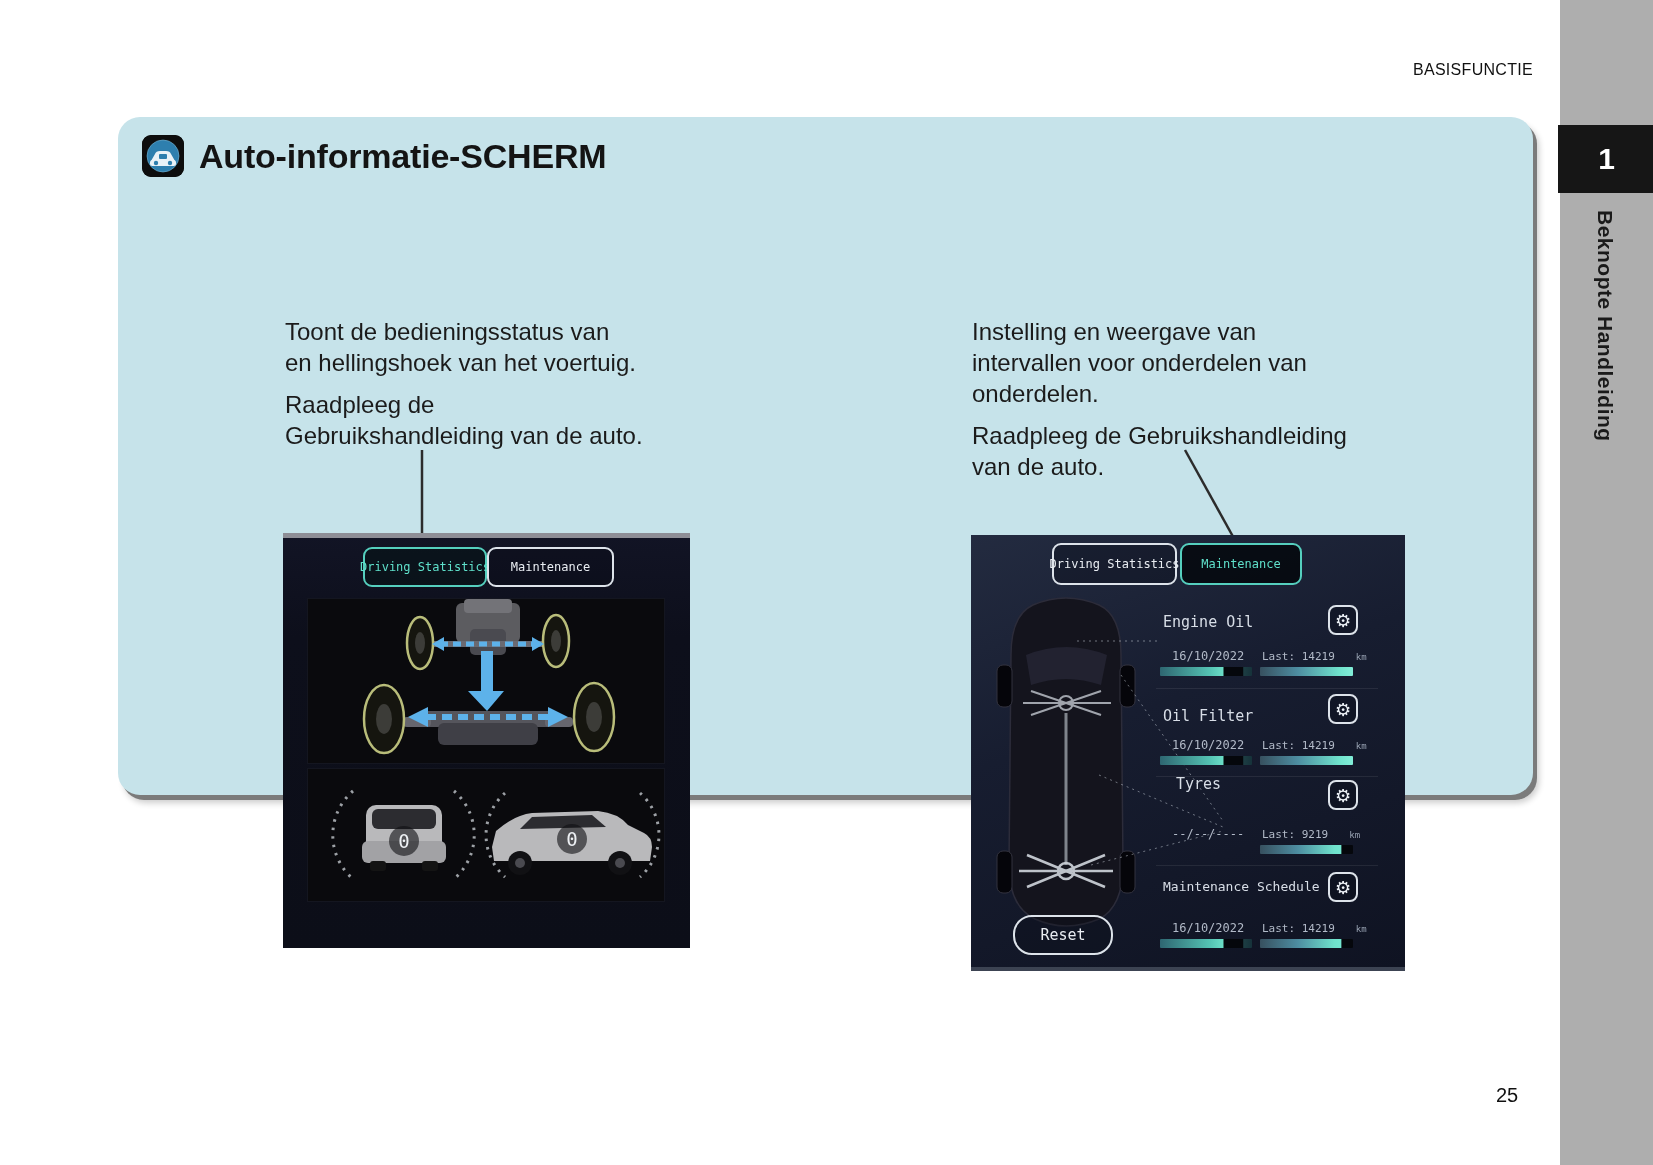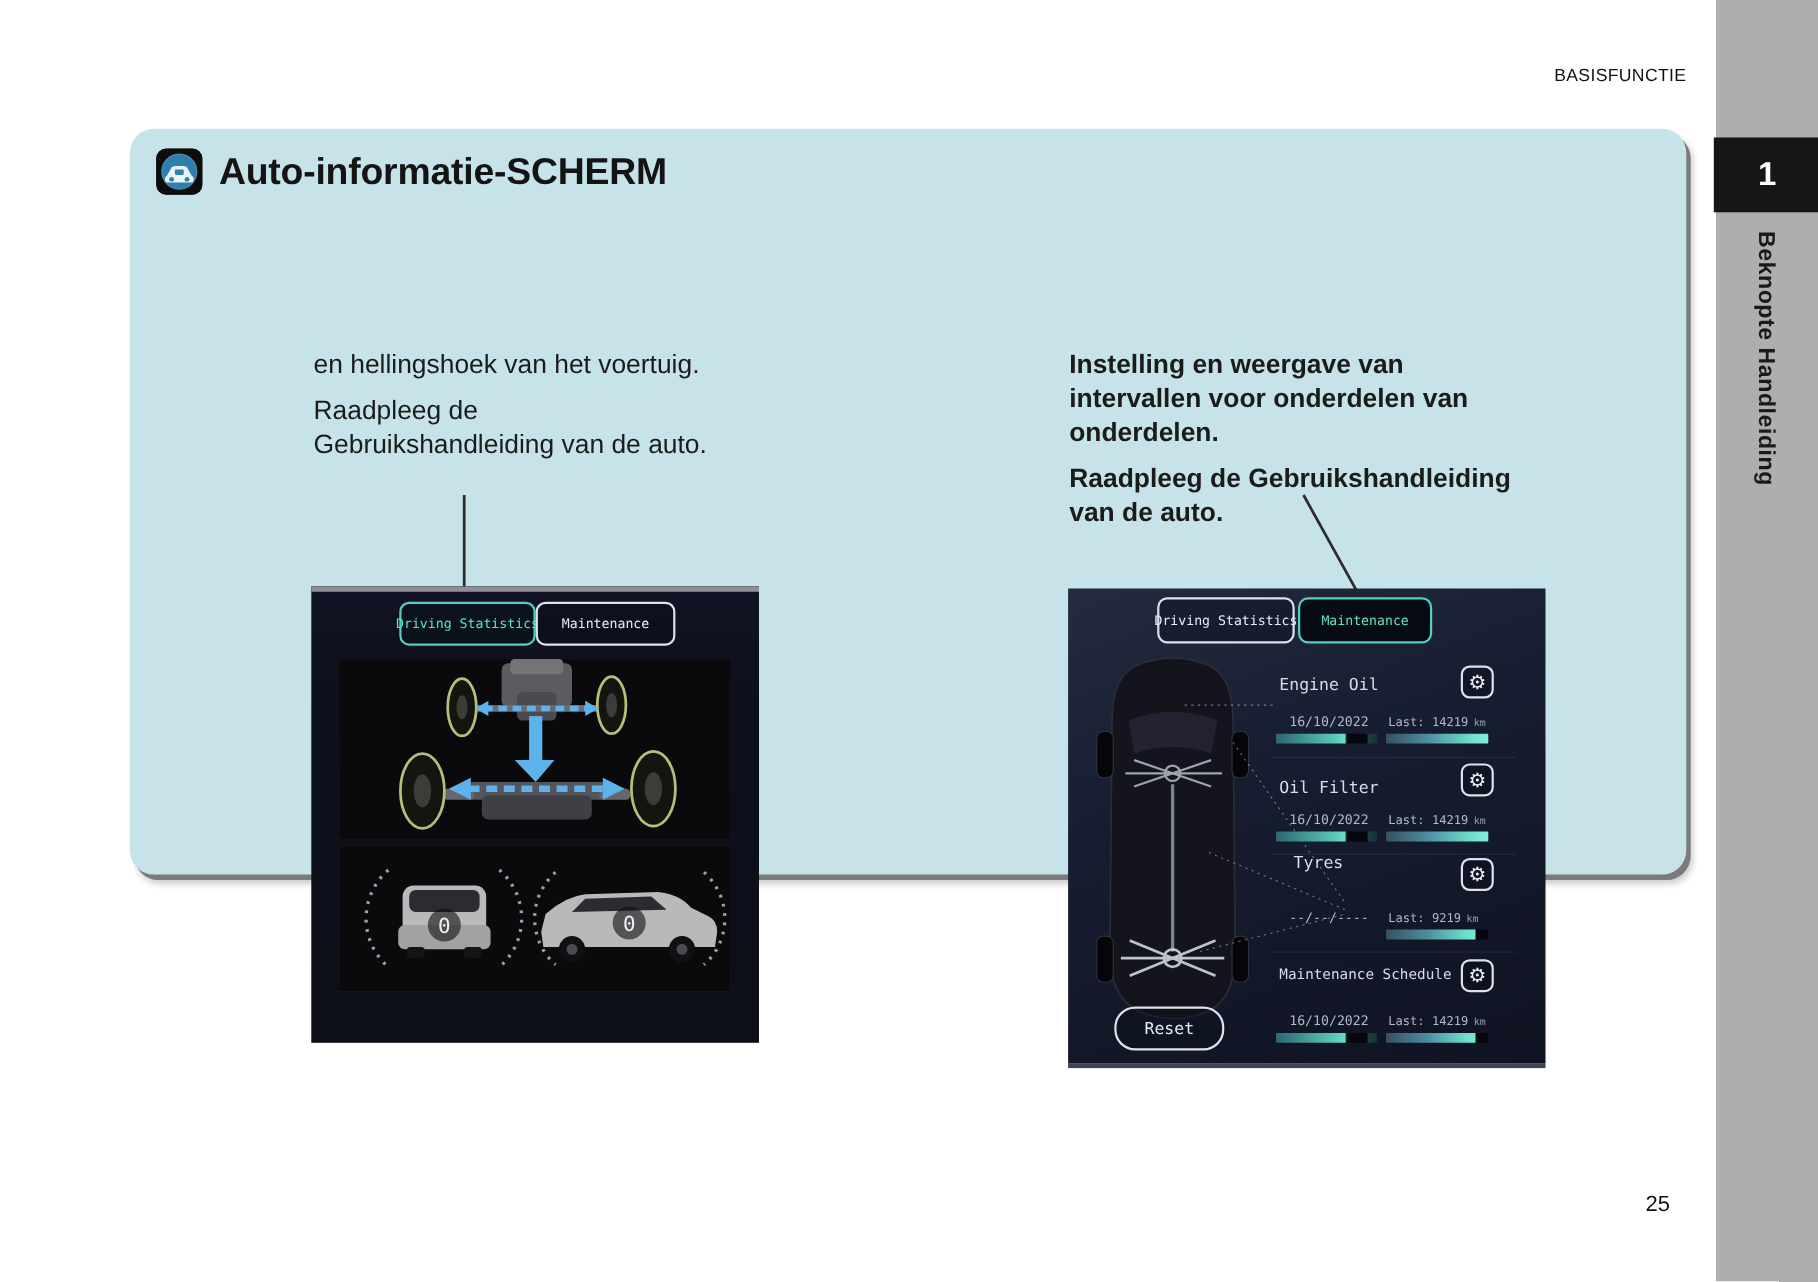--- a/index.html
+++ b/index.html
@@ -19,21 +19,21 @@
   
   .panel{position:absolute;left:118px;top:117px;width:1415px;height:678px;background:#c6e3ea;
          border-radius:22px;box-shadow:4px 5px 0 #7b7b7b,6px 8px 6px rgba(0,0,0,.2);}
   .title-row{position:absolute;left:24px;top:18px;display:flex;align-items:center;gap:15px;}
   .title-icon{width:42px;height:42px;border-radius:9px;background:#0d0d0d;display:block;}
   .page-title{font-size:34px;font-weight:bold;color:#141414;letter-spacing:-.2px;}
 
   .callout-text{position:absolute;font-size:24px;line-height:31px;color:#1b1b1b;}
   .callout-text .para2{margin-top:11px;}
   .co-left{left:167px;top:199px;}
-  .co-right{left:854px;top:199px;font-weight:bold;}
+  .co-right{left:854px;top:199px;}
 
   .overlay-lines{position:absolute;left:0;top:0;pointer-events:none;}
 
   
   .screen{position:absolute;overflow:hidden;}
   .tab{position:absolute;height:36px;border-radius:9px;display:flex;align-items:center;justify-content:center;
        font-family:"DejaVu Sans Mono","Liberation Mono",monospace;font-size:12px;white-space:nowrap;}
   .tab.teal{color:#5fe0ca;border:2px solid #55cfbe;background:rgba(6,20,22,.55);}
   .tab.white{color:#e9edf2;border:2px solid #dde3ea;background:rgba(10,12,24,.35);}
 
@@ -49,21 +49,21 @@
   .screen-right{left:853px;top:418px;width:434px;height:432px;
                 background:linear-gradient(160deg,#232b40 0%,#171d30 40%,#0f1322 100%);
                 border-bottom:4px solid #3c4352;}
   .m-label{position:absolute;left:192px;font-family:"DejaVu Sans Mono","Liberation Mono",monospace;
            font-size:15px;color:#d8dee7;white-space:nowrap;}
   .m-label.small{font-size:13px;}
   .m-date{position:absolute;left:201px;font-family:"DejaVu Sans Mono","Liberation Mono",monospace;
           font-size:12px;color:#b2bac8;}
   .m-last{position:absolute;left:291px;font-family:"DejaVu Sans Mono","Liberation Mono",monospace;
           font-size:11px;color:#b2bac8;white-space:nowrap;}
-  .m-last .unit{font-size:9px;color:#96a0b0;margin-left:5px;}
+  .m-last .unit{font-size:9px;color:#96a0b0;margin-left:21px;}
   .gear-btn{position:absolute;left:357px;width:30px;height:30px;border:2px solid #dde3ea;border-radius:8px;
             box-sizing:border-box;display:flex;align-items:center;justify-content:center;
             color:#eef2f7;font-size:18px;font-family:"DejaVu Sans",sans-serif;background:rgba(8,10,20,.3);}
   .bar{position:absolute;height:9px;border-radius:1px;}
   .bar.date-fill{left:189px;width:92px;
       background:linear-gradient(90deg,#2e6671 0%,#55c4b4 55%,#6adcc6 68%,#05070c 70%,#05070c 90%,#1d3d43 91%,#16323a 100%);}
   .bar.km-full{left:289px;width:93px;
       background:linear-gradient(90deg,#37505f 0%,#4d8ca0 40%,#6fe2cc 85%,#82eed8 100%);}
   .bar.km-tip{left:289px;width:93px;
       background:linear-gradient(90deg,#37505f 0%,#4d8ca0 40%,#6fe2cc 80%,#73e6d0 87%,#05070c 88%,#05070c 100%);}
@@ -92,20 +92,21 @@
       <path d="M9 26 L13 19 Q14 16 18 16 L24 16 Q28 16 29 19 L33 26 Z" fill="#e9f2f7"></path>
       <rect x="8" y="25" width="26" height="6" rx="2.5" fill="#e9f2f7"></rect>
       <circle cx="14" cy="28" r="2.2" fill="#2e7fae"></circle>
       <circle cx="28" cy="28" r="2.2" fill="#2e7fae"></circle>
       <rect x="17" y="19" width="8" height="5" rx="1" fill="#2e7fae"></rect>
     </svg>
     <div class="page-title">Auto-informatie-SCHERM</div>
   </div>
 
   <div class="callout-text co-left">
+    <div>Toont de bedieningsstatus van</div>
     <div>en hellingshoek van het voertuig.</div>
     <div class="para2">Raadpleeg de</div>
     <div>Gebruikshandleiding van de auto.</div>
   </div>
 
   <div class="callout-text co-right">
     <div>Instelling en weergave van</div>
     <div>intervallen voor onderdelen van</div>
     <div>onderdelen.</div>
     <div class="para2">Raadpleeg de Gebruikshandleiding</div>

